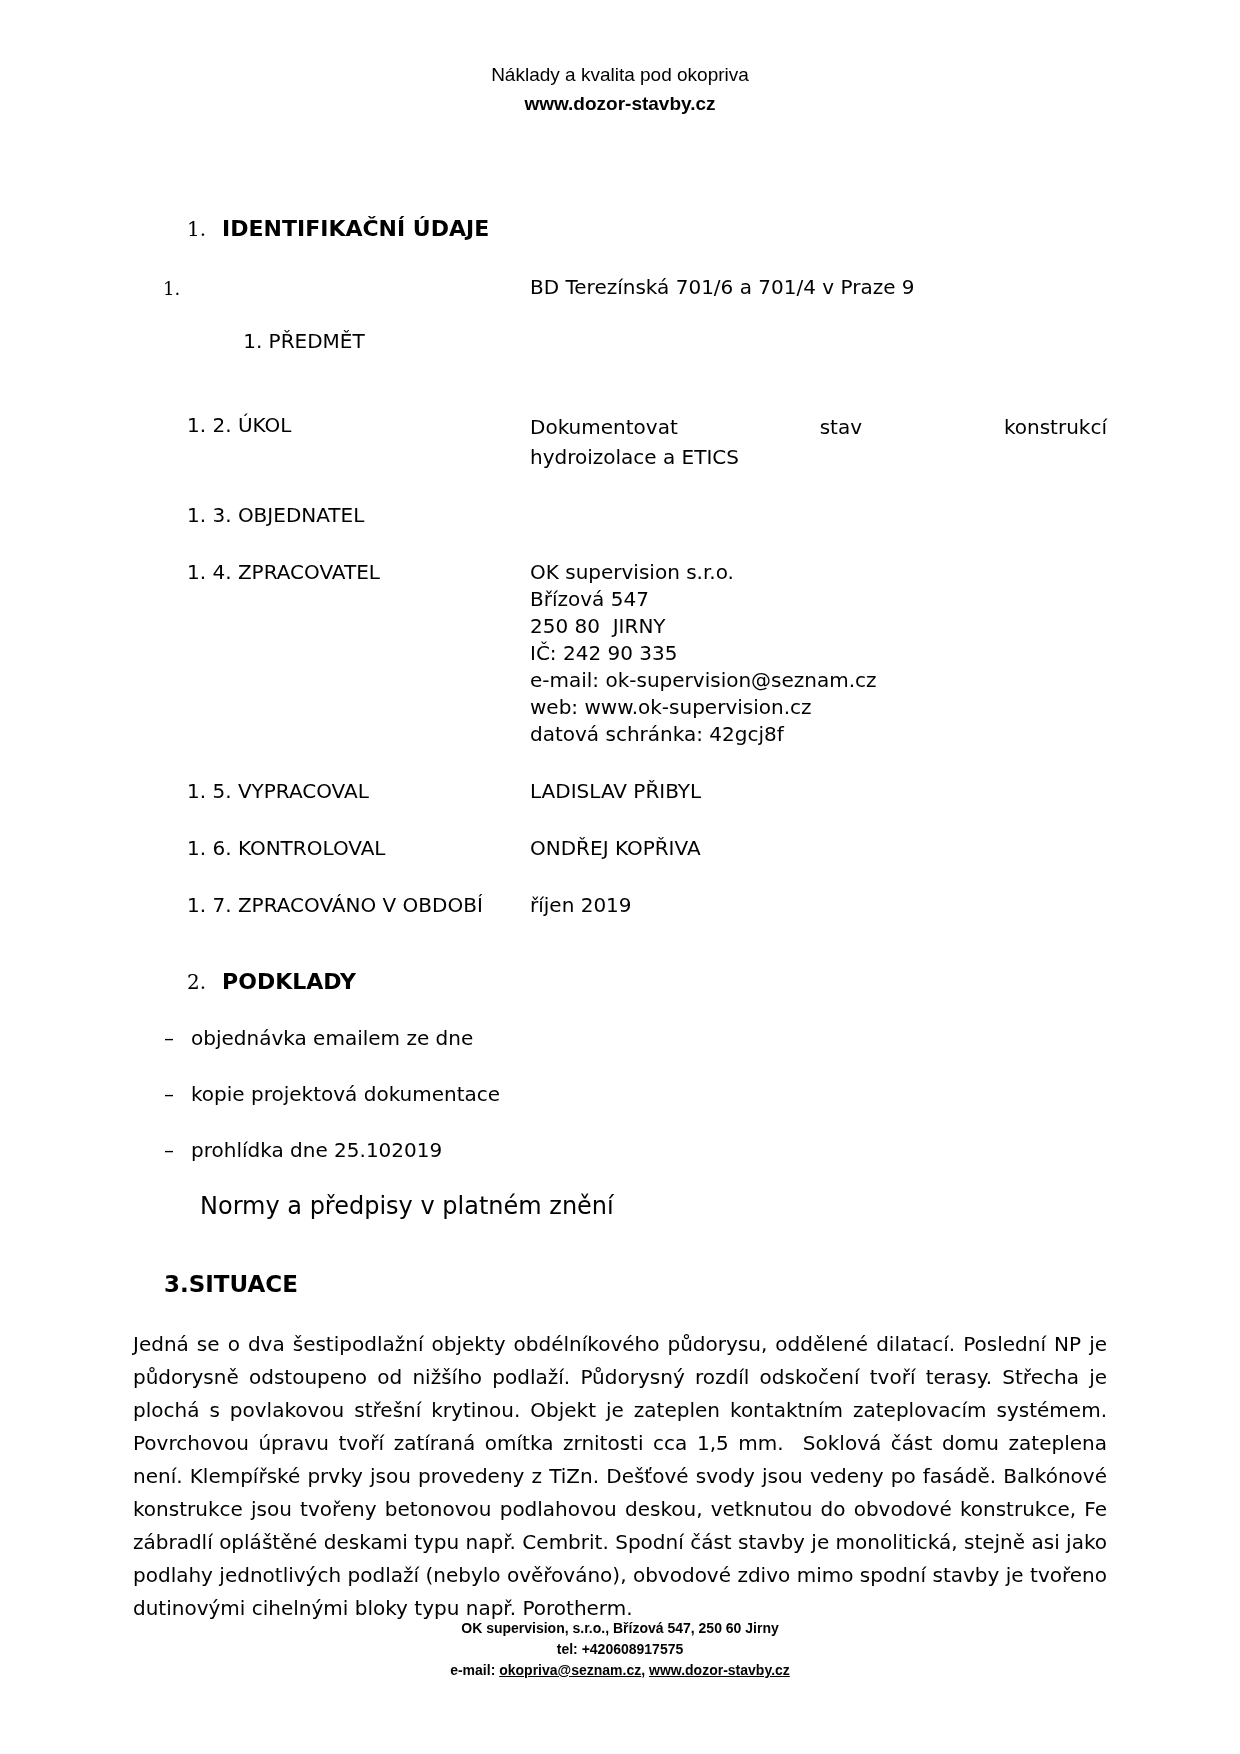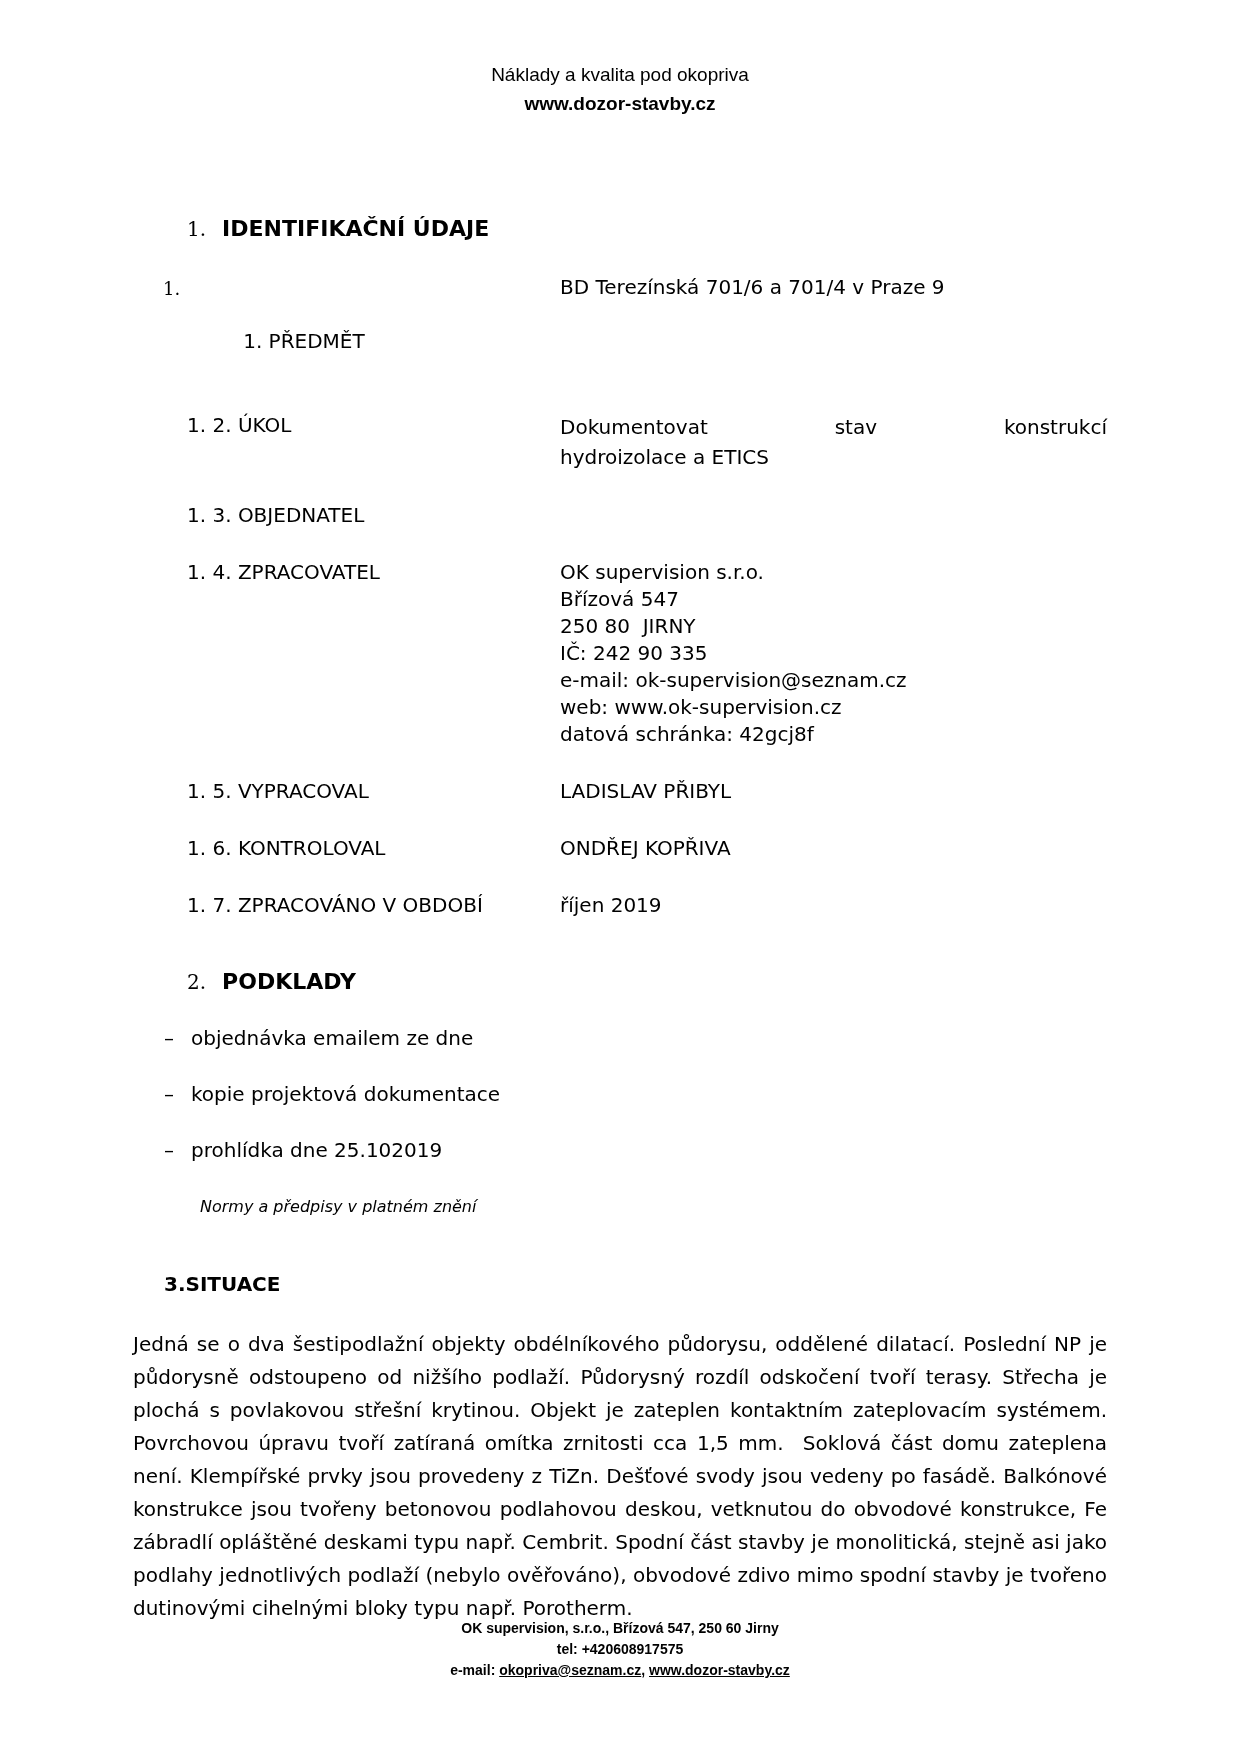--- a/index.html
+++ b/index.html
@@ -52,45 +52,44 @@
   }
   #row-predmet { margin-top: 30px; }
   .cell-label { position: relative; white-space: pre-wrap; }
   .row-first .cell-label { padding-left: 18px; }
   .row-marker {
     position: absolute; left: -24px; top: 1px;
     font-family: "DejaVu Serif", serif;
     font-size: 18px;
   }
   .cell-value { }
-  .vline { white-space: pre-wrap; margin-left: 30px; }
+  .vline { white-space: pre-wrap; }
   .row-ukol .vline { line-height: 30px; }
   .force-justify { text-align: justify; text-align-last: justify; }
 
   
   .bullet {
     display: flex; gap: 17px;
     padding-left: 31px;
     font-size: 20px; line-height: 27px;
     margin-bottom: 29px;
     white-space: pre-wrap;
   }
   #bullet-0 { margin-top: 28px; }
   .note {
     padding-left: 67px;
-    font-size: 16px; line-height: 27px;
+    font-size: 24px; line-height: 27px;
     margin-top: 13px;
     white-space: pre-wrap;
-    font-style: italic;
   }
 
   
   .h3 {
     padding-left: 31px;
-    font-size: 20px; font-weight: bold;
+    font-size: 23px; font-weight: bold;
     line-height: 28px;
     margin: 50px 0 0 0;
   }
   .situace-par {
     margin: 30px 0 0 0;
     font-size: 20px;
     line-height: 33px;
     text-align: justify;
     white-space: pre-wrap;
   }

